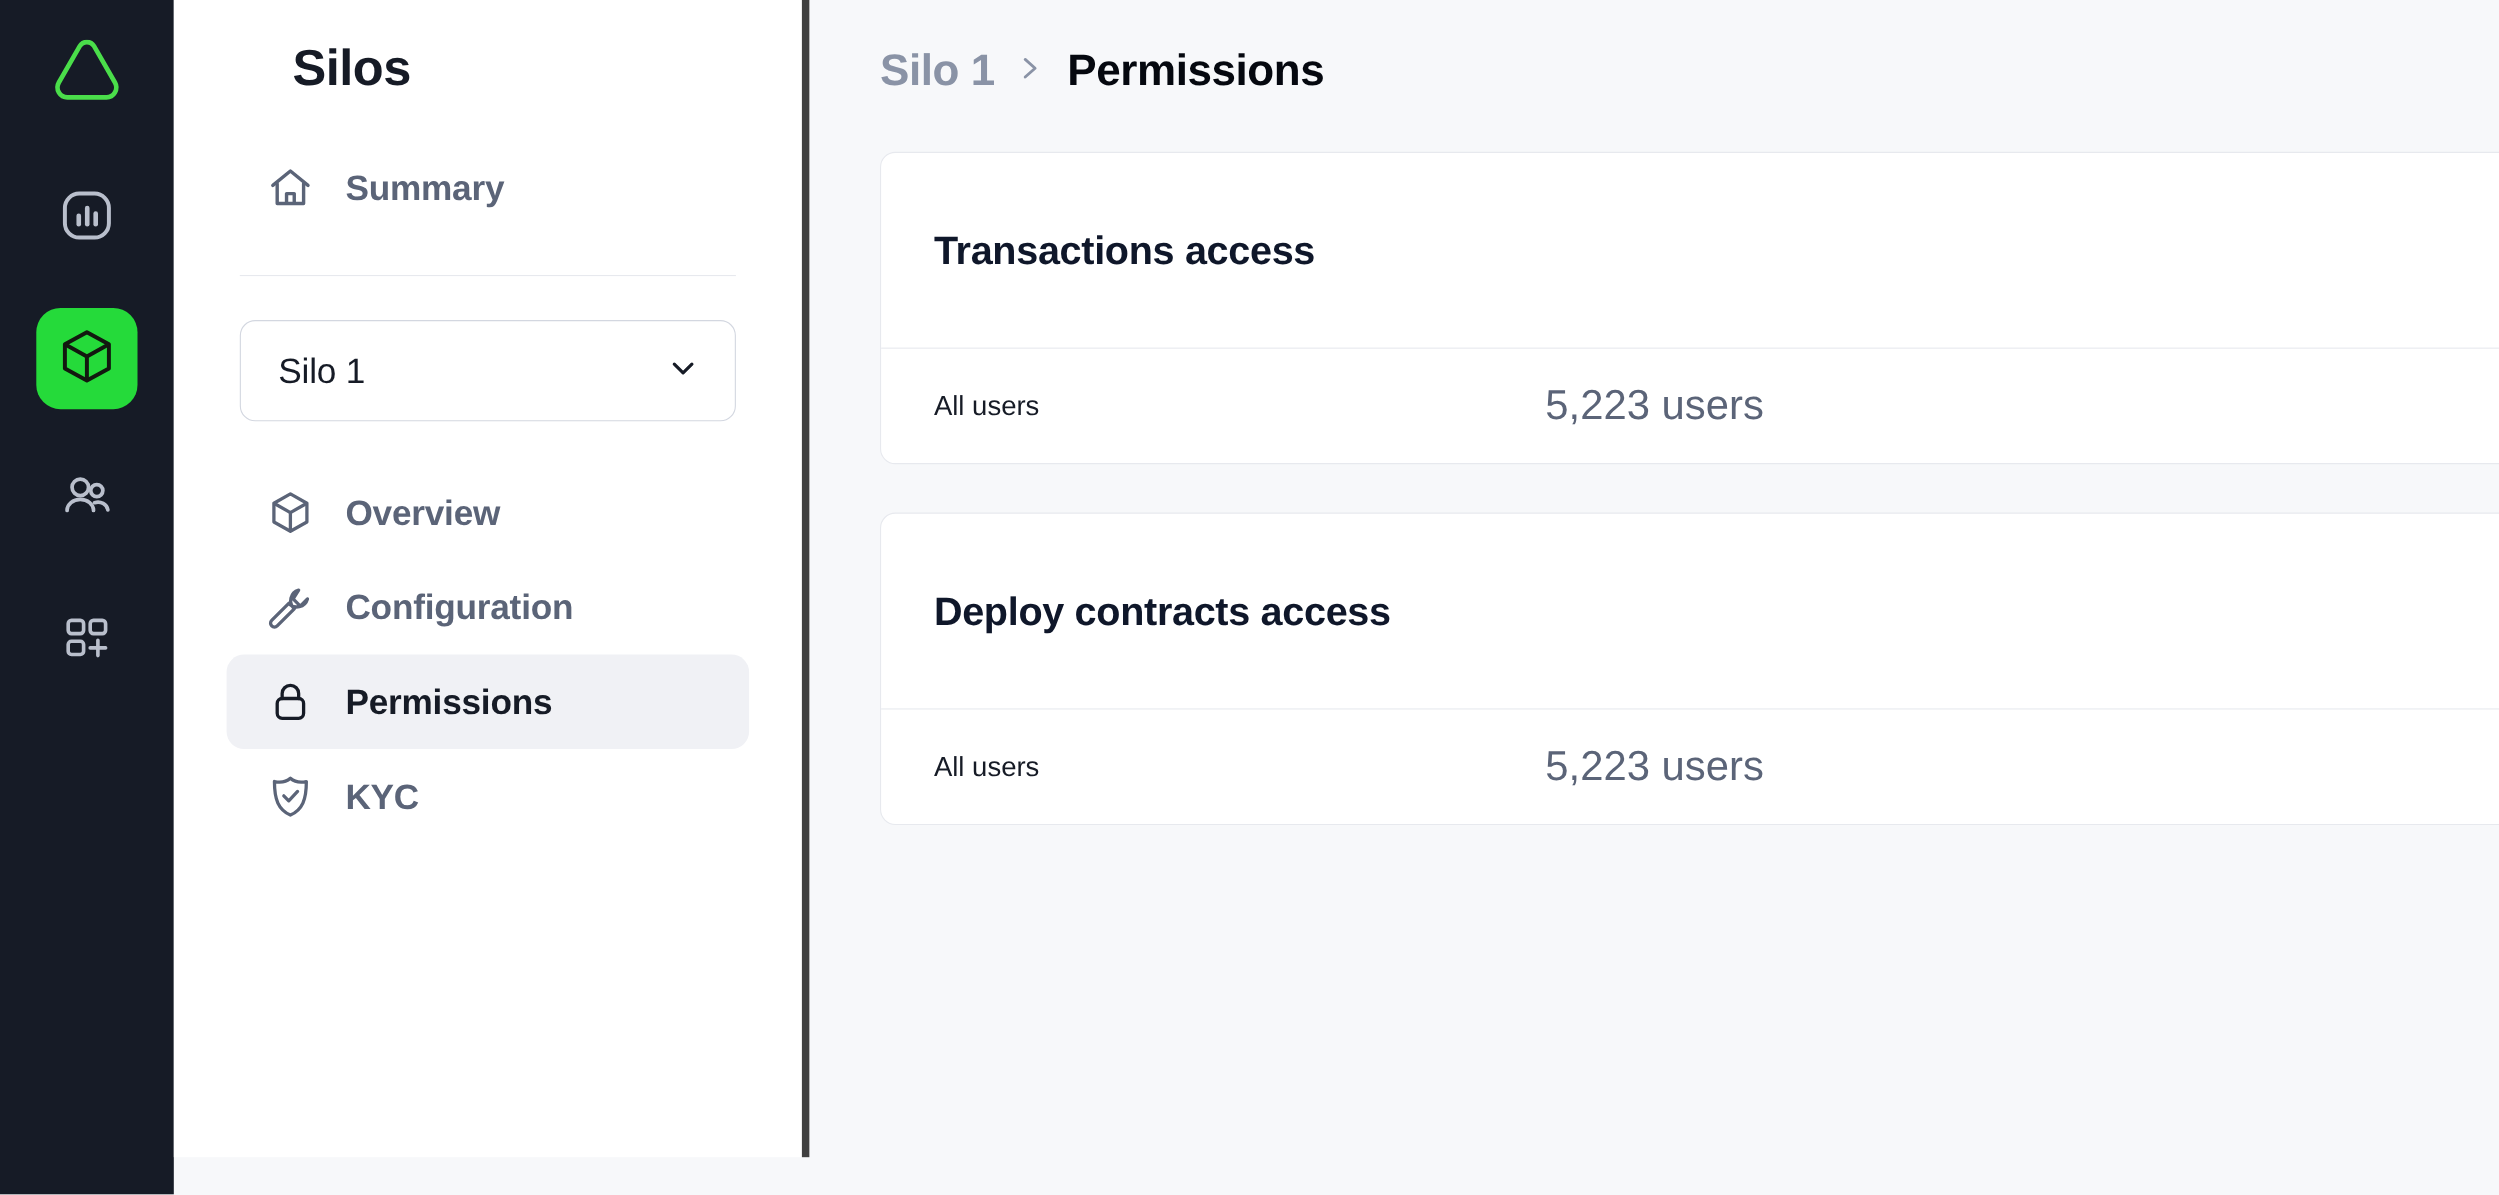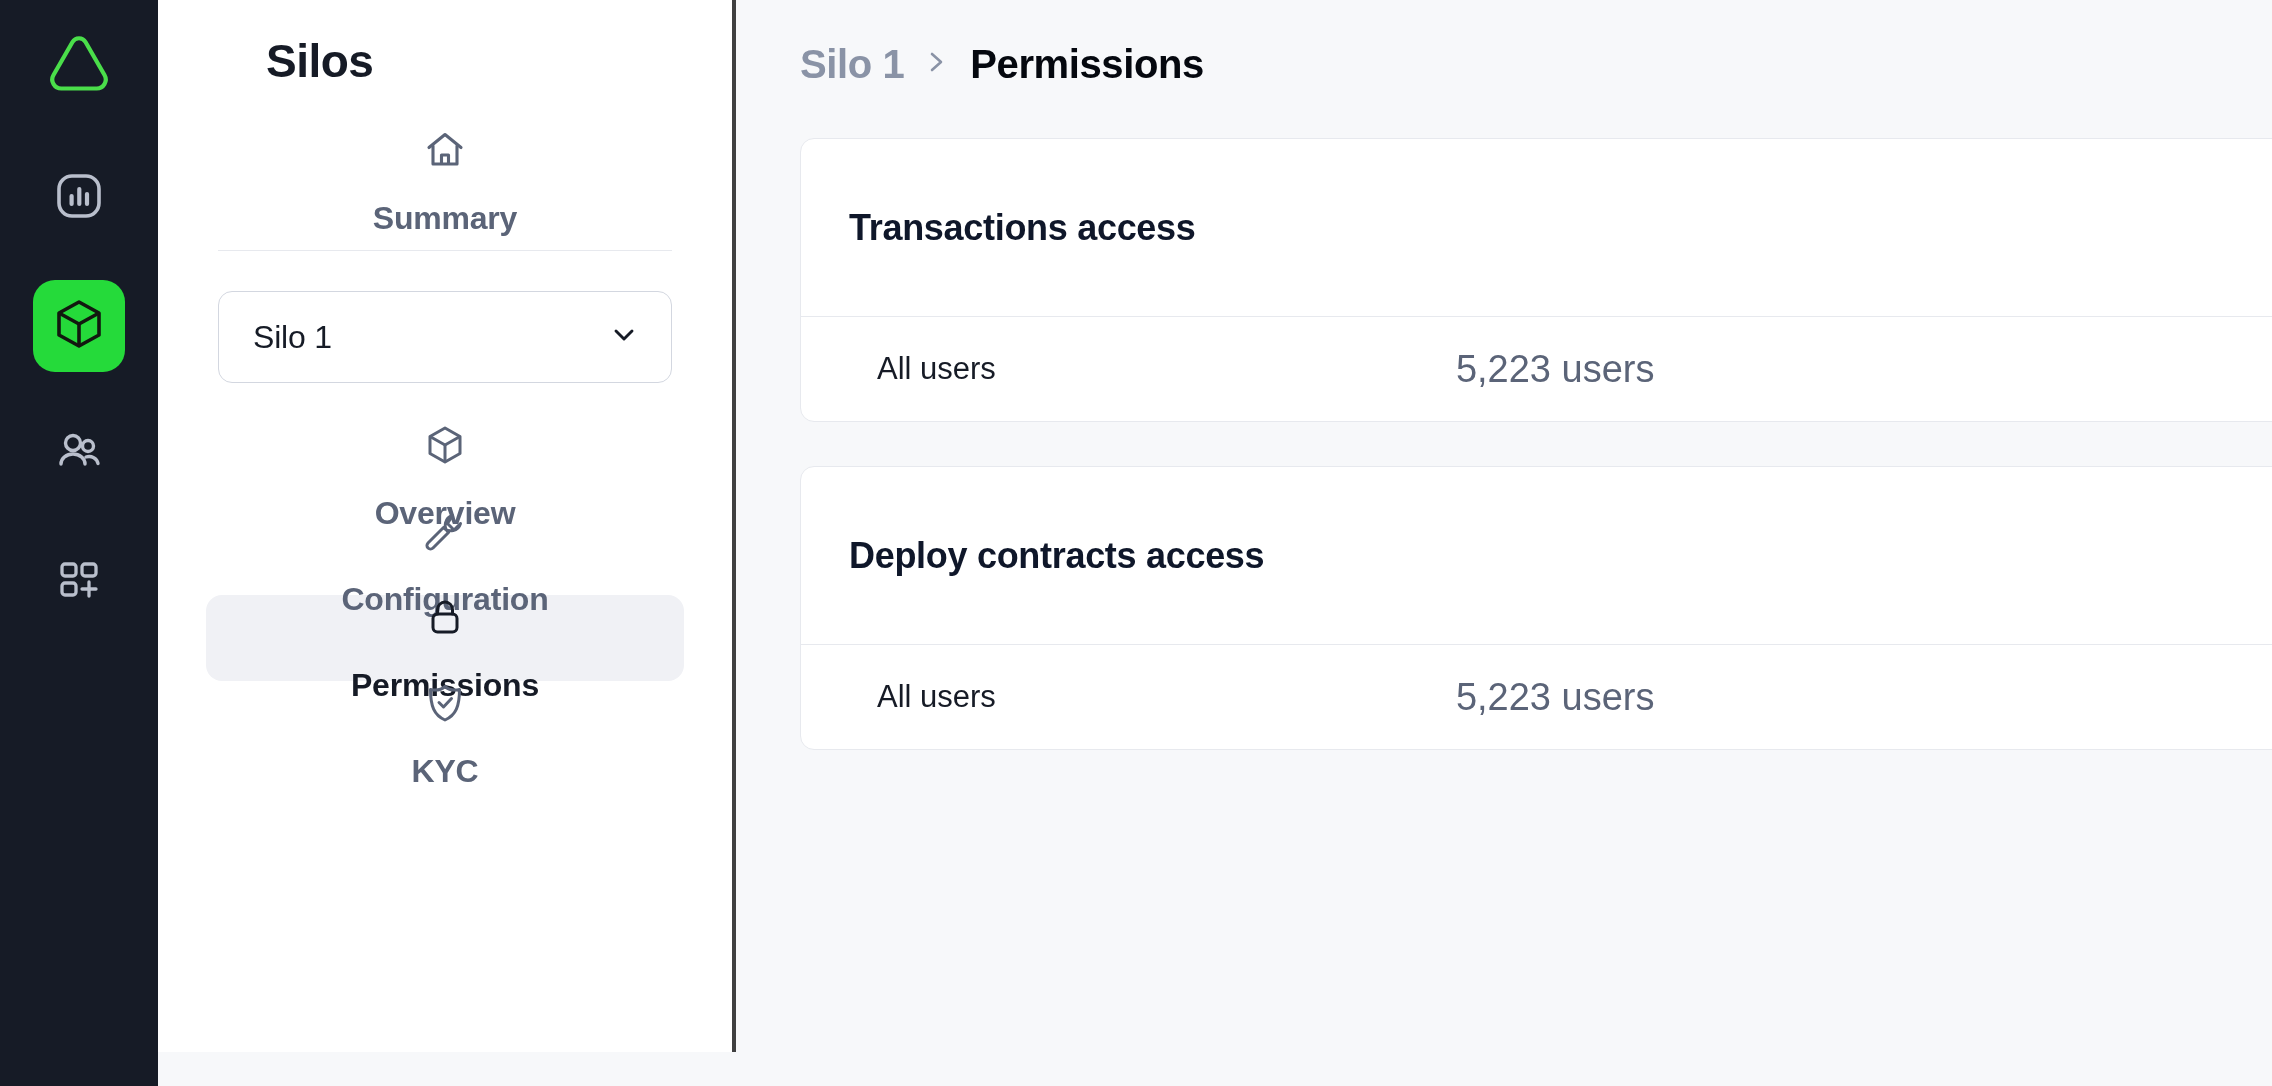--- a/index.html
+++ b/index.html
@@ -49,21 +49,21 @@
     cursor: pointer;
   }
   .rail-btn.active { background: #25da3a; }
 
   
   .navpanel {
     width: 578px;
     flex: 0 0 578px;
     height: 1052px;
     background: #ffffff;
-    border-right: 4px solid #404040;
+    border-right: 7px solid #404040;
     padding: 0 48px;
   }
 
   .panel-title {
     font-size: 46px;
     font-weight: 700;
     color: #161b26;
     letter-spacing: -0.5px;
     margin: 34px 0 0 60px;
   }
@@ -71,21 +71,20 @@
   .nav-list { margin-top: 40px; }
 
   .nav-item {
     display: flex;
     align-items: center;
     gap: 28px;
     height: 86px;
     padding: 0 36px;
     border-radius: 16px;
     cursor: pointer;
-    flex-direction: column;
   }
   .nav-item .nav-icon {
     width: 44px;
     height: 44px;
     flex: 0 0 44px;
     display: flex;
     align-items: center;
     justify-content: center;
   }
   .nav-item .nav-label {
@@ -171,23 +170,22 @@
     color: #0f172a;
     letter-spacing: -0.3px;
   }
   .card-row {
     height: 104px;
     display: flex;
     align-items: center;
     padding: 0 48px;
   }
   .row-label {
-    font-size: 31px;
+    font-size: 25px;
     color: #161b26;
-    margin-left: 28px;
   }
   .row-value {
     font-size: 38px;
     color: #5b6478;
     margin-left: 460px;
   }
 </style>
 </head>
 <body>
 

